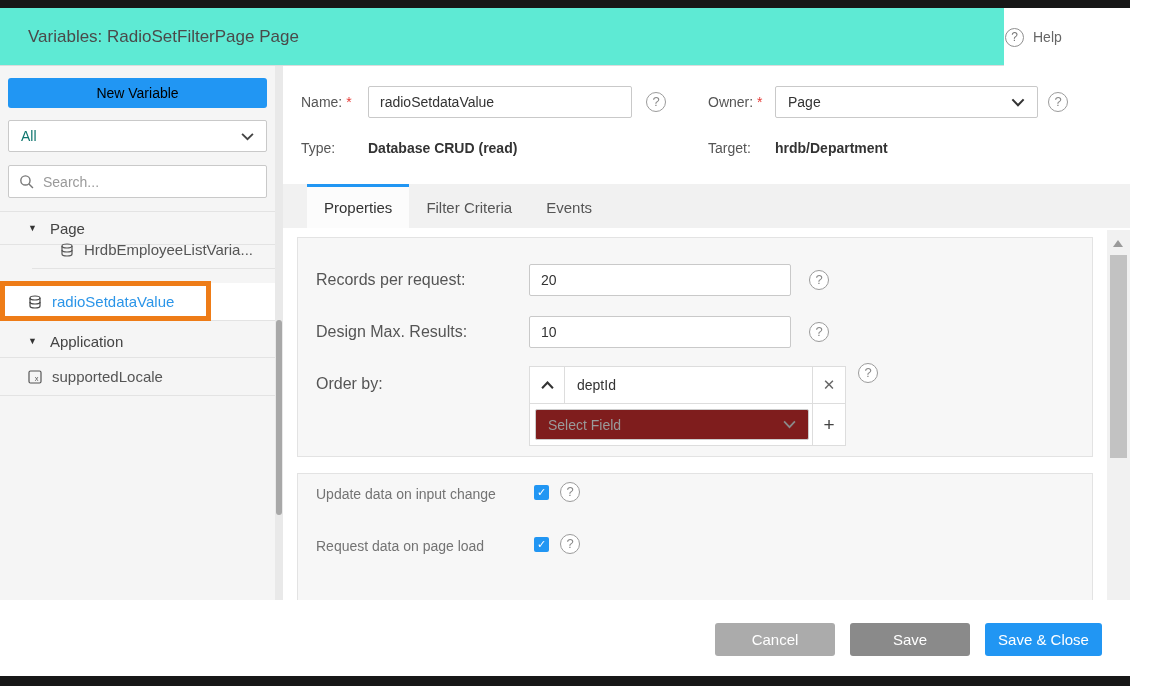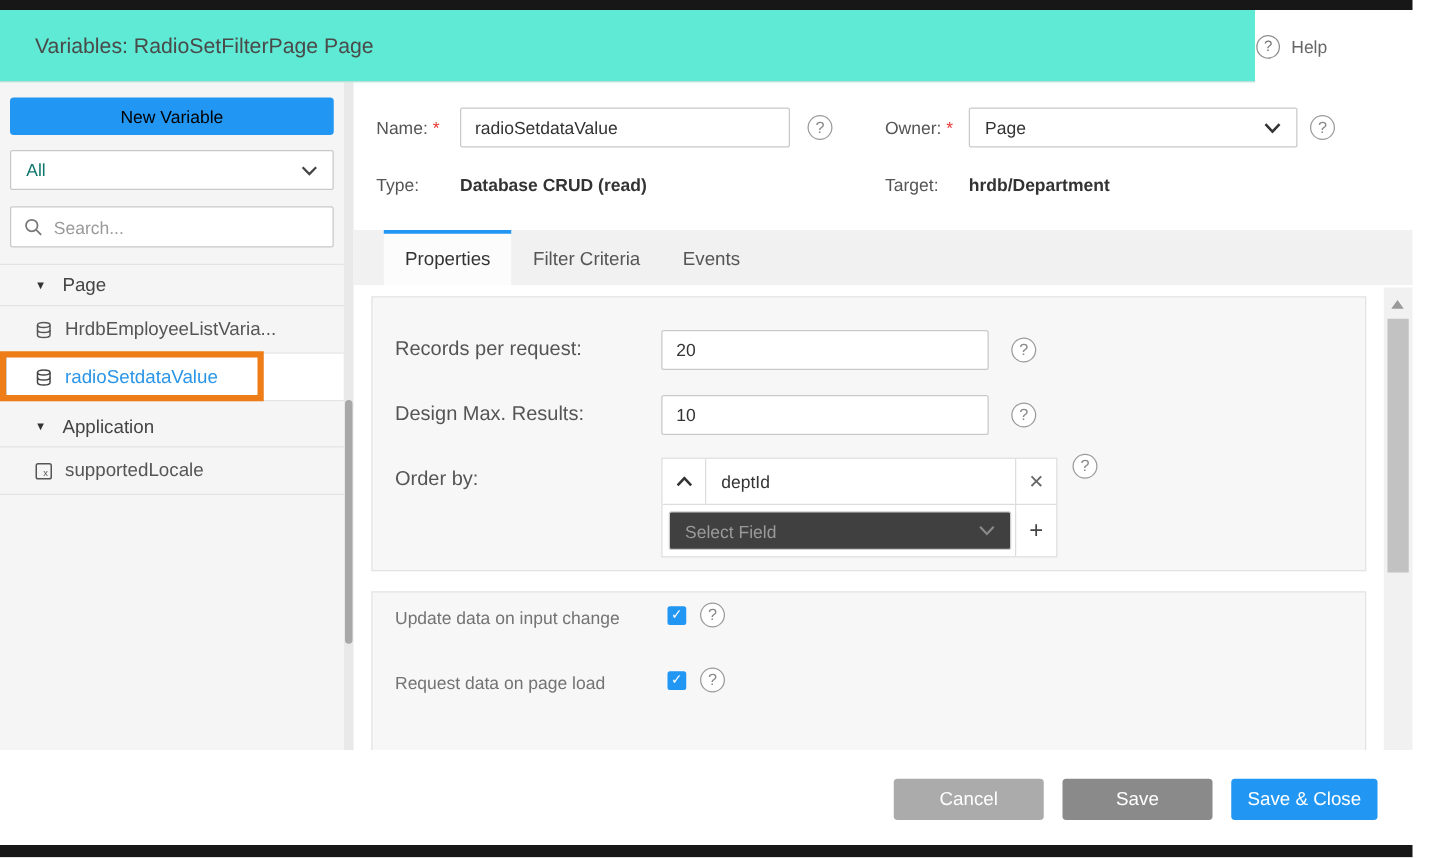--- a/index.html
+++ b/index.html
@@ -88,21 +88,21 @@
   .p-label { position:absolute; left:18px; height:32px; line-height:32px; font-size:16px; color:#555; }
 
   
   .orderby { position:absolute; left:231px; top:128px; width:317px; background:#fff; border:1px solid #dddddd; }
   .ob-row1 { display:flex; height:37px; border-bottom:1px solid #dddddd; }
   .ob-dir  { width:35px; border-right:1px solid #dddddd; display:flex; align-items:center; justify-content:center; cursor:pointer; }
   .ob-field { flex:1; display:flex; align-items:center; padding-left:12px; font-size:14px; color:#333; }
   .ob-x { width:33px; border-left:1px solid #dddddd; display:flex; align-items:center; justify-content:center;
           color:#666; font-size:15px; cursor:pointer; }
   .ob-row2 { position:relative; height:41px; }
-  .ob-select { position:absolute; left:5px; top:5px; width:274px; height:31px; background:#404040;
+  .ob-select { position:absolute; left:5px; top:5px; width:274px; height:31px; background:#7f1d1d;
                border:1px solid #cccccc; border-radius:2px; display:flex; align-items:center;
                padding:0 12px; cursor:pointer; }
   .ob-select .ph { flex:1; color:#9a9a9a; }
   .ob-plus { position:absolute; right:0; top:0; width:33px; height:41px; border-left:1px solid #dddddd;
              display:flex; align-items:center; justify-content:center; font-size:19px; color:#444; cursor:pointer; }
 
   
   .checkbox { position:absolute; width:15px; height:15px; border-radius:2px; background:#2196f3;
               color:#fff; font-size:11px; line-height:15px; text-align:center; cursor:pointer; }
   .cb-label { position:absolute; left:18px; font-size:14px; color:#737373; line-height:20px; }
@@ -162,21 +162,21 @@
       <input type="text" placeholder="Search..." style="">
     </div>
 
     <div class="sb-divider" style="top:145px"></div>
 
     <div class="tree-row" style="top:146px; height:33px;">
       <span class="tree-caret">▼</span>
       <span class="tree-group-label">Page</span>
     </div>
 
-    <div class="tree-row" style="top:179px; height:38px;">
+    <div class="tree-row" style="top:165px; height:38px;margin-left:32px;">
       <span class="tree-icon">
         <svg width="14" height="14" viewBox="0 0 14 14">
             <ellipse cx="7" cy="3" rx="5" ry="2" fill="none" stroke="#555" stroke-width="1.2"></ellipse>
             <path d="M2 3 v8 c0 1.1 2.2 2 5 2 s5 -0.9 5 -2 V3" fill="none" stroke="#555" stroke-width="1.2"></path>
             <path d="M2 7 c0 1.1 2.2 2 5 2 s5 -0.9 5 -2" fill="none" stroke="#555" stroke-width="1.2"></path>
           </svg>
       </span>
       <span class="tree-item-label">HrdbEmployeeListVaria...</span>
     </div>
 

